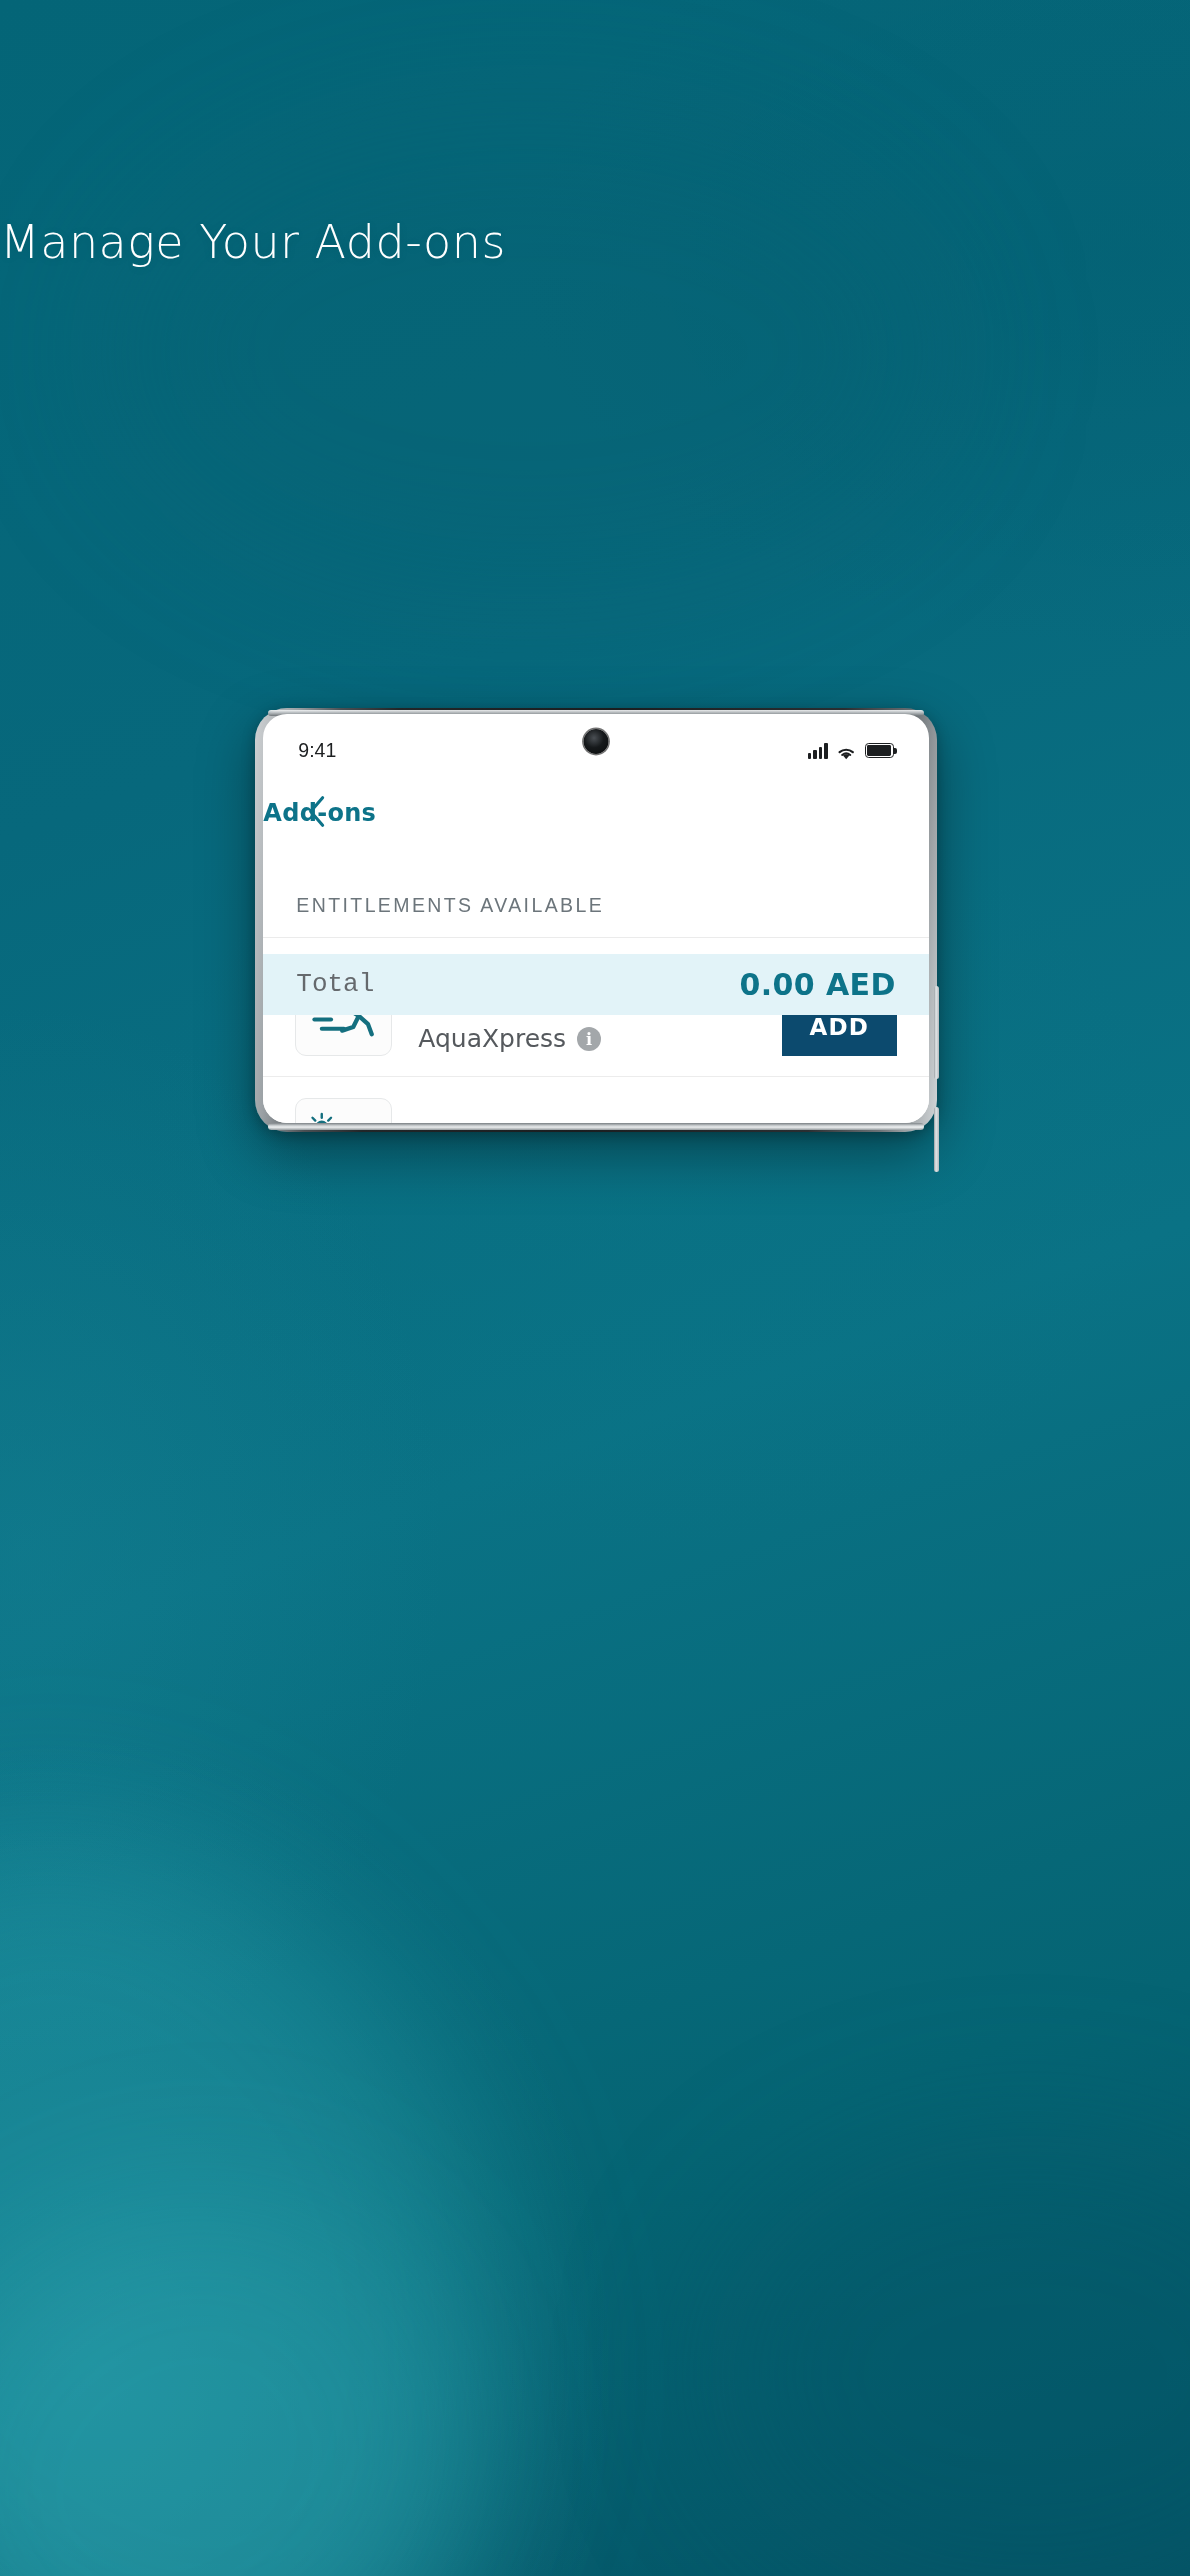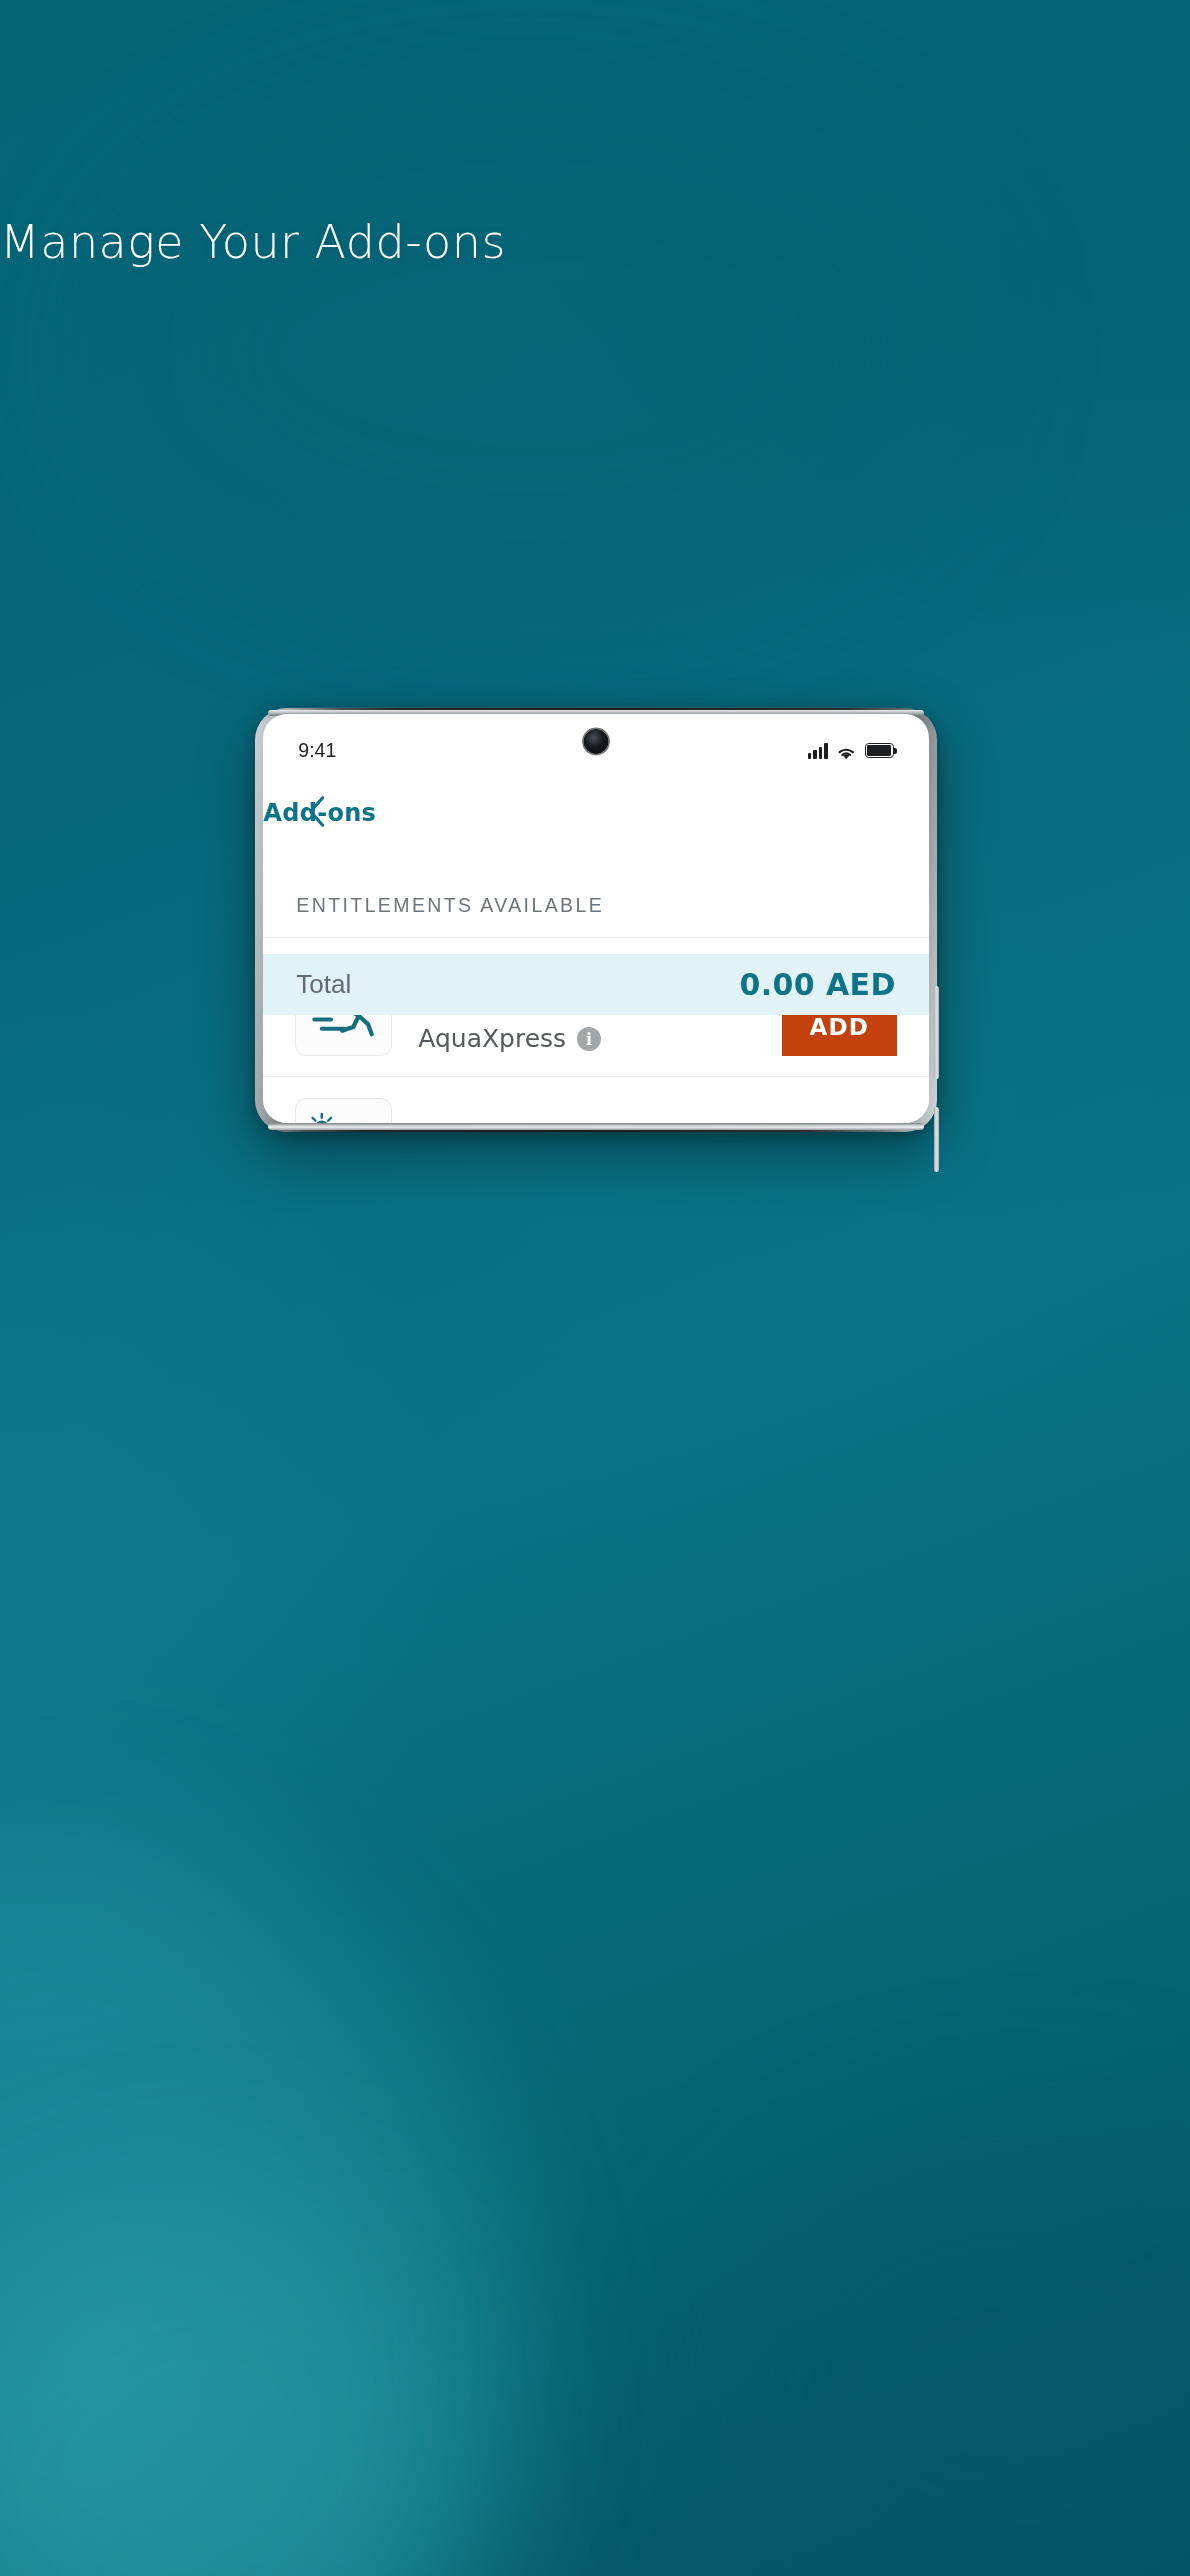--- a/index.html
+++ b/index.html
@@ -210,41 +210,41 @@
     font-size:16px;
     font-weight:700;
     display:flex; align-items:center; justify-content:center;
     font-family:"DejaVu Serif", serif;
     cursor:pointer;
   }
 
   .add-btn {
     flex:0 0 auto;
     width:115px; height:57px;
-    background:#c2410c;
+    background:#0c4a6e;
     color:#ffffff;
     border:none;
     font-size:23px;
     font-weight:700;
     letter-spacing:1.1px;
     cursor:pointer;
     font-family:"DejaVu Sans", sans-serif;
   }
 
   
   .total-bar {
     position:absolute;
     left:0; right:0; bottom:108px;
     height:61px;
     background:#e2f3f8;
     display:flex; align-items:center; justify-content:space-between;
     padding:0 33px;
     z-index:6;
   }
-  .total-label { font-size:26px; color:#65696d; font-family:Liberation Sans, sans-serif; }
+  .total-label { font-size:26px; color:#65696d; font-family:Liberation Mono, monospace; }
   .total-value { font-size:30px; color:#0d7389; font-weight:700; letter-spacing:0.4px;
                  font-family:"DejaVu Sans", sans-serif; }
 
   
   .footer {
     position:absolute;
     left:0; right:0; bottom:0;
     height:108px;
     background:#ffffff;
     padding:9.3px 33px 0 33px;

